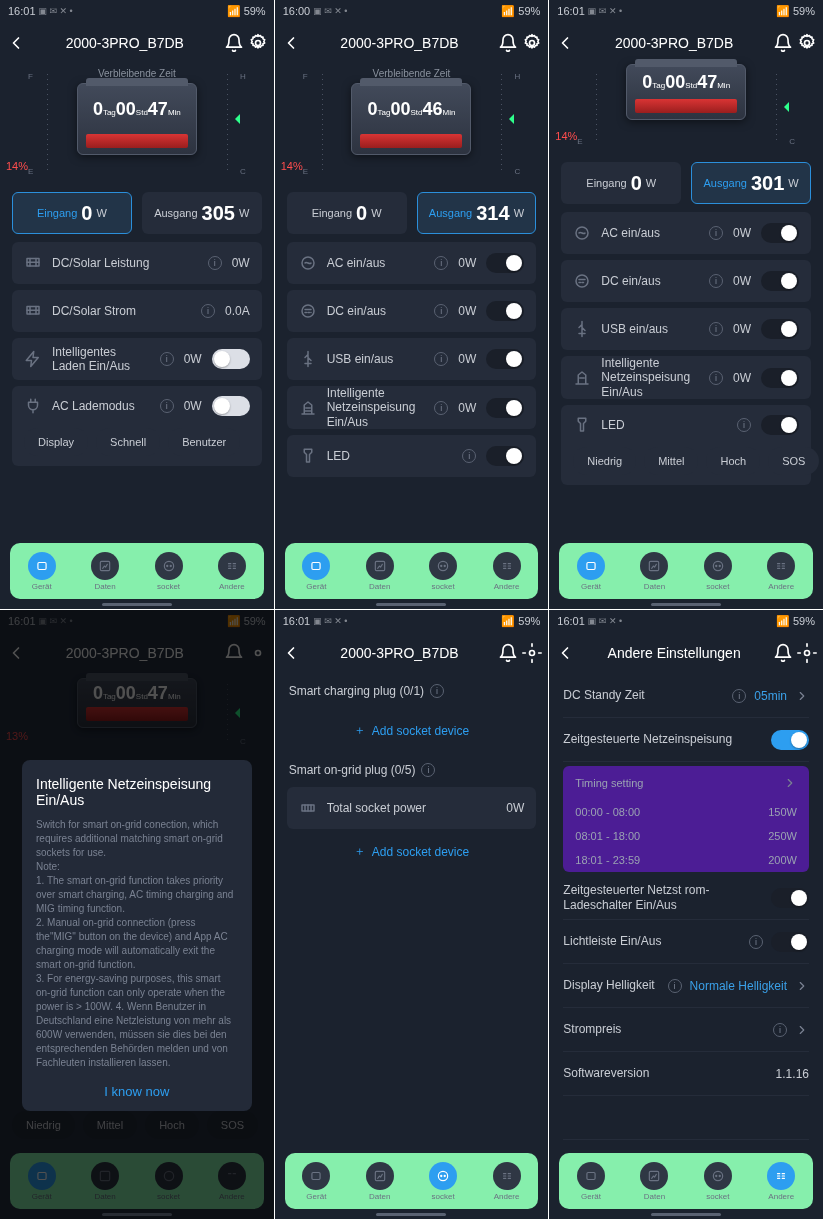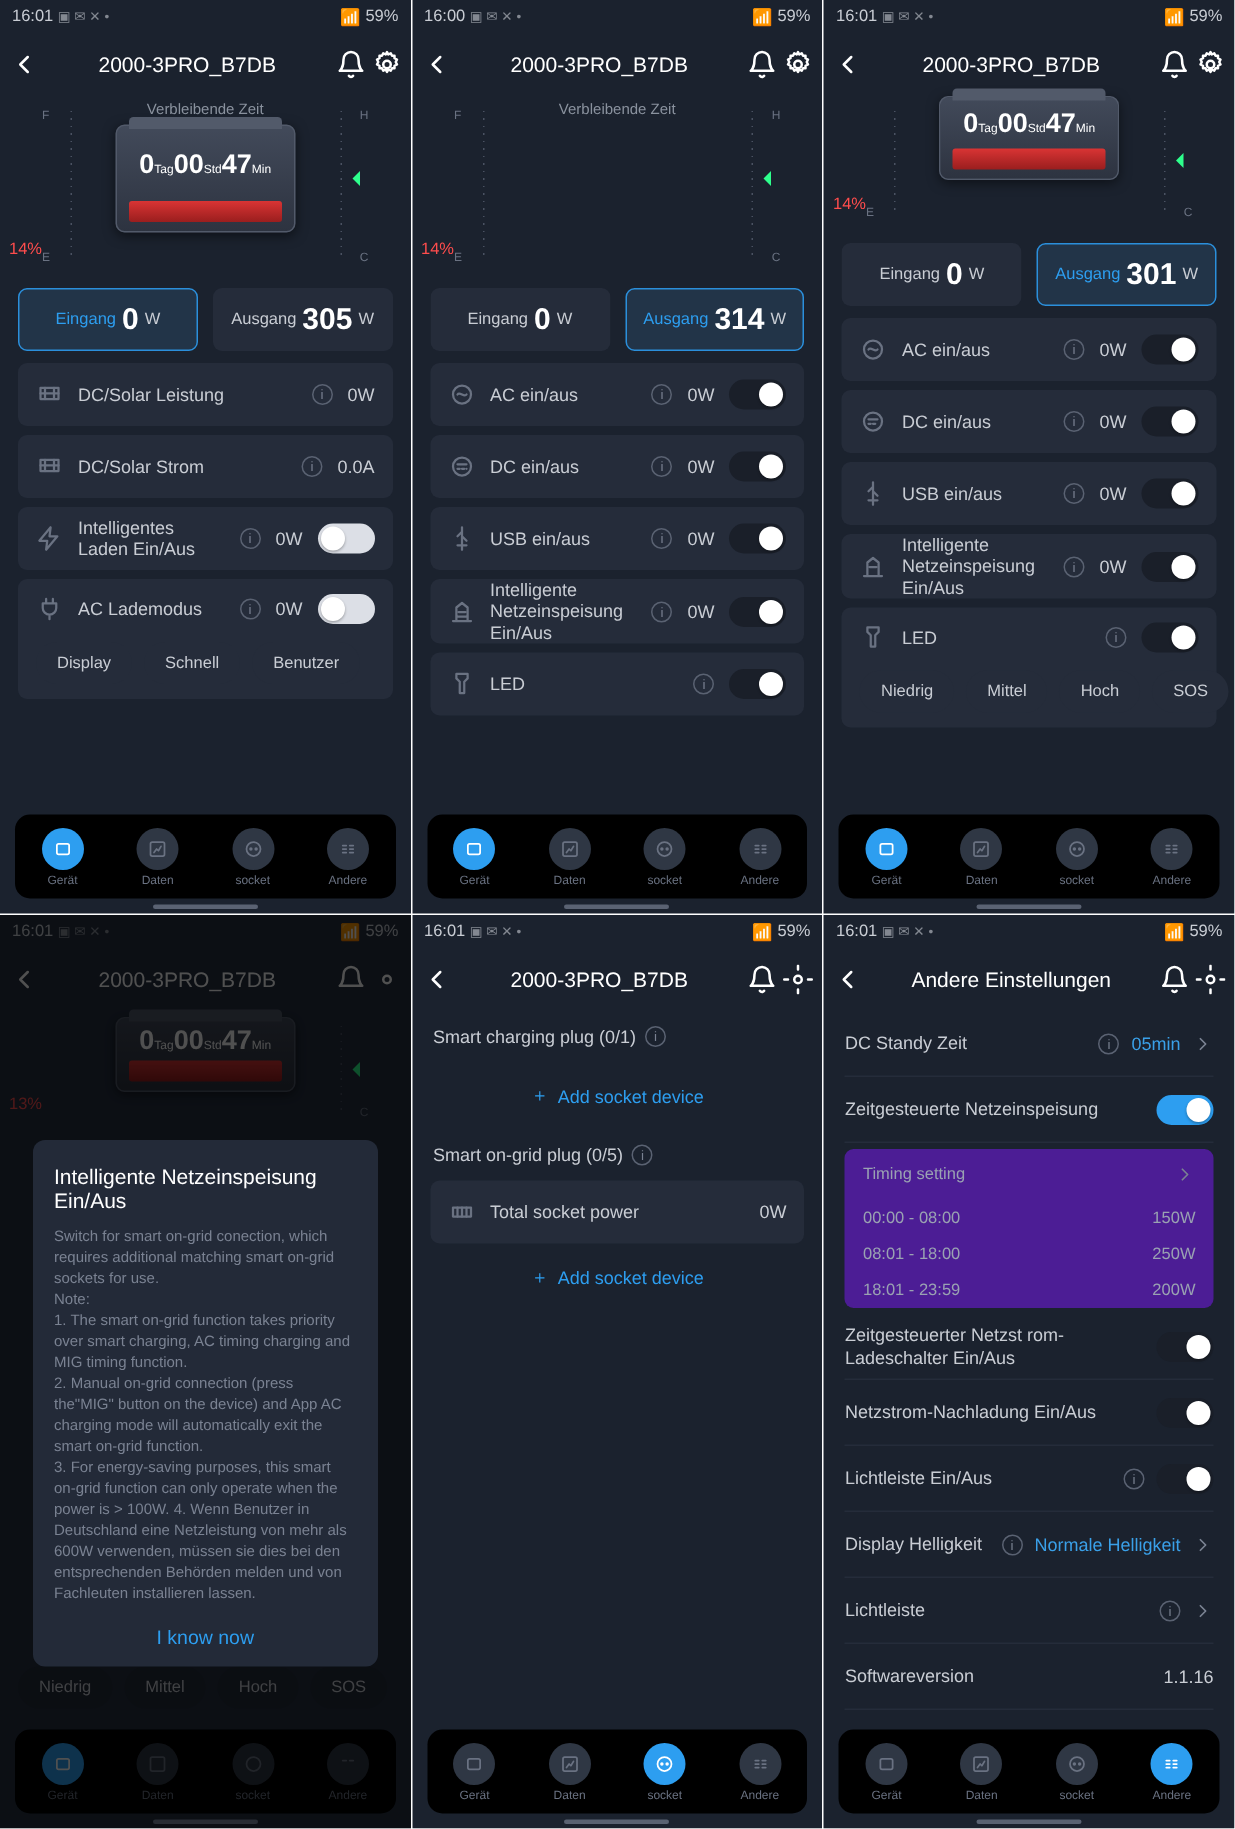--- a/index.html
+++ b/index.html
@@ -58,21 +58,21 @@
 .toggle::after { content:''; position:absolute; width:16px; height:16px; background:#fff; border-radius:50%; top:2px; left:2px; box-shadow:0 1px 2px rgba(0,0,0,.3); }
 .toggle.dark { background:#1a1f29; }
 .toggle.dark::after { left:auto; right:2px; }
 .toggle.on { background:#2d9ef0; }
 .toggle.on::after { left:auto; right:2px; }
 .chevron { width:14px; height:14px; color:#7a8292; flex:none; }
 .chip-row { display:flex; gap:8px; padding:4px 0 0; }
 .chip { background:#252c3a; border-radius:16px; padding:8px 14px; font-size:11px; color:#c9cdd4; }
 
 
-.nav { height:56px; background:#000000; margin:6px 10px 10px; border-radius:10px; display:flex; align-items:center; justify-content:space-around; }
+.nav { height:56px; background:#86efac; margin:6px 10px 10px; border-radius:10px; display:flex; align-items:center; justify-content:space-around; }
 .nav-item { display:flex; flex-direction:column; align-items:center; gap:2px; font-size:8px; color:#6a7282; }
 .nav-ico { width:28px; height:28px; border-radius:50%; background:#2f3744; display:flex; align-items:center; justify-content:center; color:#6a7282; }
 .nav-ico svg { width:14px; height:14px; }
 .nav-item.active .nav-ico { background:#2d9ef0; color:#fff; }
 .home-ind { width:70px; height:3px; background:#5a6272; border-radius:2px; position:absolute; bottom:3px; left:50%; transform:translateX(-50%); }
 
 
 .modal-overlay { position:absolute; inset:0; background:rgba(0,0,0,0.55); z-index:10; }
 .modal { position:absolute; left:22px; right:22px; top:150px; background:#232a38; border-radius:8px; z-index:11; padding:16px 14px 12px; }
 .modal-title { color:#fff; font-size:14px; font-weight:500; margin-bottom:10px; }
@@ -268,20 +268,23 @@
         </span>
       </div>
   <div class="device-visual">
     <span class="remaining-label">Verbleibende Zeit</span>
     <div class="gauge-l"></div>
         <div class="gauge-r"></div>
     <span class="gauge-label-f">F</span>
         <span class="gauge-label-e">E</span>
         <span class="gauge-label-h">H</span>
         <span class="gauge-label-c">C</span>
+    <div class="device-box">
+          <span class="device-time"><span class="big">0</span><span class="small">Tag</span><span class="big">00</span><span class="small">Std</span><span class="big">46</span><span class="small">Min</span></span>
+        </div>
     <span class="pct">14%</span>
   </div>
   <div class="io-row">
     <div class="io-tab">
           <span class="io-label">Eingang</span>
           <span class="io-val">0</span>
           <span class="io-unit">W</span>
         </div>
     <div class="io-tab active">
           <span class="io-label">Ausgang</span>
@@ -774,38 +777,34 @@
       <div class="timing-row">
             <span>18:01 - 23:59</span>
             <span>200W</span>
           </div>
     </div>
     <div class="srow">
           <span class="lbl">Zeitgesteuerter Netzst rom-Ladeschalter Ein/Aus</span>
           <span class="toggle dark"></span>
         </div>
     <div class="srow">
-          <span class="lbl">Netzstrom-Nachladung Ein/Aus</span>
-          <span class="toggle dark"></span>
-        </div>
-    <div class="srow">
           <span class="lbl">Lichtleiste Ein/Aus</span>
           <span class="info-i">i</span>
           <span class="toggle dark"></span>
         </div>
     <div class="srow">
           <span class="lbl">Display Helligkeit</span>
           <span class="info-i">i</span>
           <span class="row-val accent">Normale Helligkeit</span>
           <span class="chevron"><svg viewBox="0 0 24 24">
               <path d="M9 6l6 6-6 6"></path>
             </svg></span>
         </div>
     <div class="srow">
-          <span class="lbl">Lichtleiste</span>
+          <span class="lbl">Strompreis</span>
           <span class="info-i">i</span>
           <span class="chevron"><svg viewBox="0 0 24 24">
               <path d="M9 6l6 6-6 6"></path>
             </svg></span>
         </div>
     <div class="srow">
           <span class="lbl">Softwareversion</span>
           <span class="row-val">1.1.16</span>
         </div>
     <div class="srow"></div>

